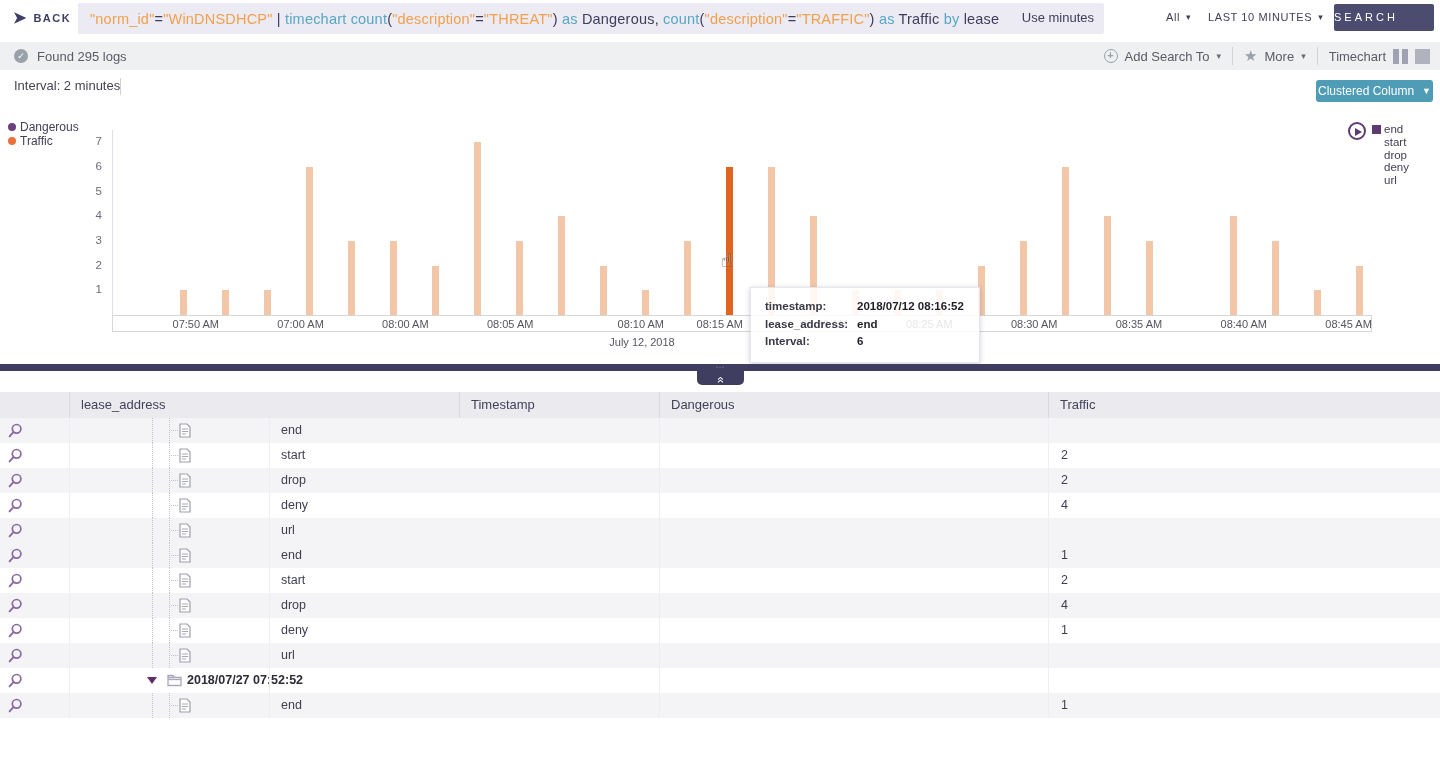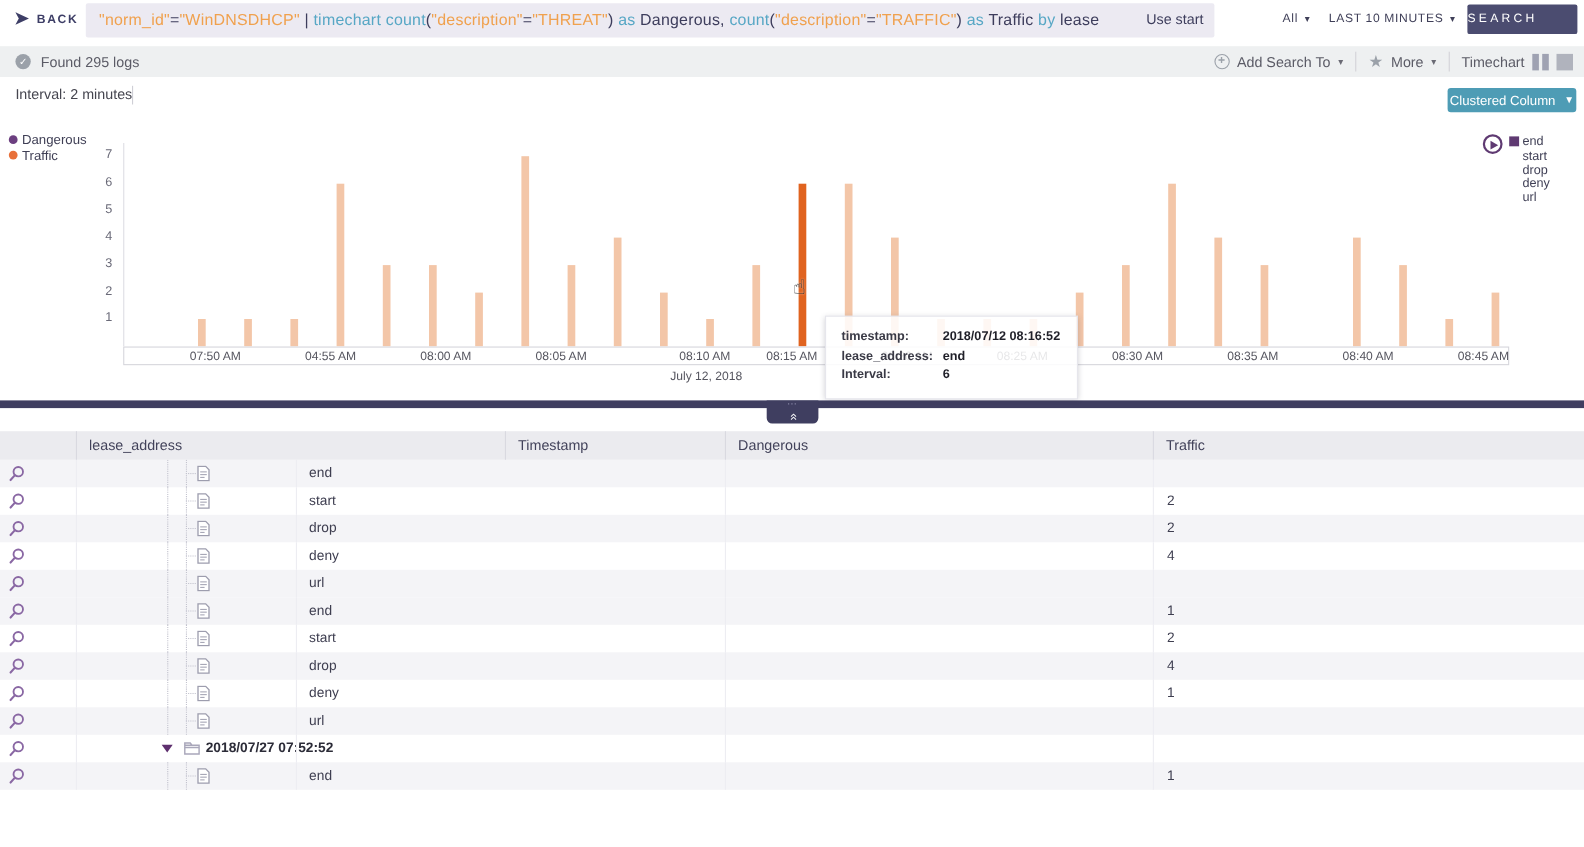--- a/index.html
+++ b/index.html
@@ -123,21 +123,21 @@
 
 <div id="stage">
 
   <div id="topbar">
     <div id="back">
       <span class="arrow">➤︎</span>
       <span class="lbl">BACK</span>
     </div>
     <div id="searchfield">
       <div id="query"><span class="tok-orange">"norm_id"</span><span class="tok-dark">=</span><span class="tok-orange">"WinDNSDHCP"</span><span class="tok-dark"> | </span><span class="tok-blue">timechart </span><span class="tok-blue">count</span><span class="tok-dark">(</span><span class="tok-orange">"description"</span><span class="tok-dark">=</span><span class="tok-orange">"THREAT"</span><span class="tok-dark">) </span><span class="tok-blue">as </span><span class="tok-dark">Dangerous, </span><span class="tok-blue">count</span><span class="tok-dark">(</span><span class="tok-orange">"description"</span><span class="tok-dark">=</span><span class="tok-orange">"TRAFFIC"</span><span class="tok-dark">) </span><span class="tok-blue">as </span><span class="tok-dark">Traffic </span><span class="tok-blue">by </span><span class="tok-dark">lease</span></div>
-      <span id="usewizard">Use start</span>
+      <span id="usewizard">Use minutes</span>
     </div>
     <div class="dd" id="dd-all">
       <span>All</span>
       <span class="caret">▾</span>
     </div>
     <div class="dd" id="dd-range">
       <span>LAST 10 MINUTES</span>
       <span class="caret">▾</span>
     </div>
     <div id="searchbtn">SEARCH</div>
@@ -247,21 +247,21 @@
     </div>
     <div id="cursor">☝︎</div>
   <div class="ytick" style="left: 72px; top: 25.1px;">7</div>
       <div class="ytick" style="left: 72px; top: 49.8px;">6</div>
       <div class="ytick" style="left: 72px; top: 74.5px;">5</div>
       <div class="ytick" style="left: 72px; top: 99.2px;">4</div>
       <div class="ytick" style="left: 72px; top: 123.9px;">3</div>
       <div class="ytick" style="left: 72px; top: 148.6px;">2</div>
       <div class="ytick" style="left: 72px; top: 173.3px;">1</div>
       <div class="xtick" style="left: 149px;">07:50 AM</div>
-      <div class="xtick" style="left: 253.8px;">04:55 AM</div>
+      <div class="xtick" style="left: 253.8px;">07:00 AM</div>
       <div class="xtick" style="left: 358.6px;">08:00 AM</div>
       <div class="xtick" style="left: 463.4px;">08:05 AM</div>
       <div class="xtick" style="left: 594px;">08:10 AM</div>
       <div class="xtick" style="left: 673px;">08:15 AM</div>
       <div class="xtick" style="left: 777.8px;">08:20 AM</div>
       <div class="xtick" style="left: 882.6px;">08:25 AM</div>
       <div class="xtick" style="left: 987.4px;">08:30 AM</div>
       <div class="xtick" style="left: 1092.2px;">08:35 AM</div>
       <div class="xtick" style="left: 1197px;">08:40 AM</div>
       <div class="xtick" style="left: 1301.8px;">08:45 AM</div>

